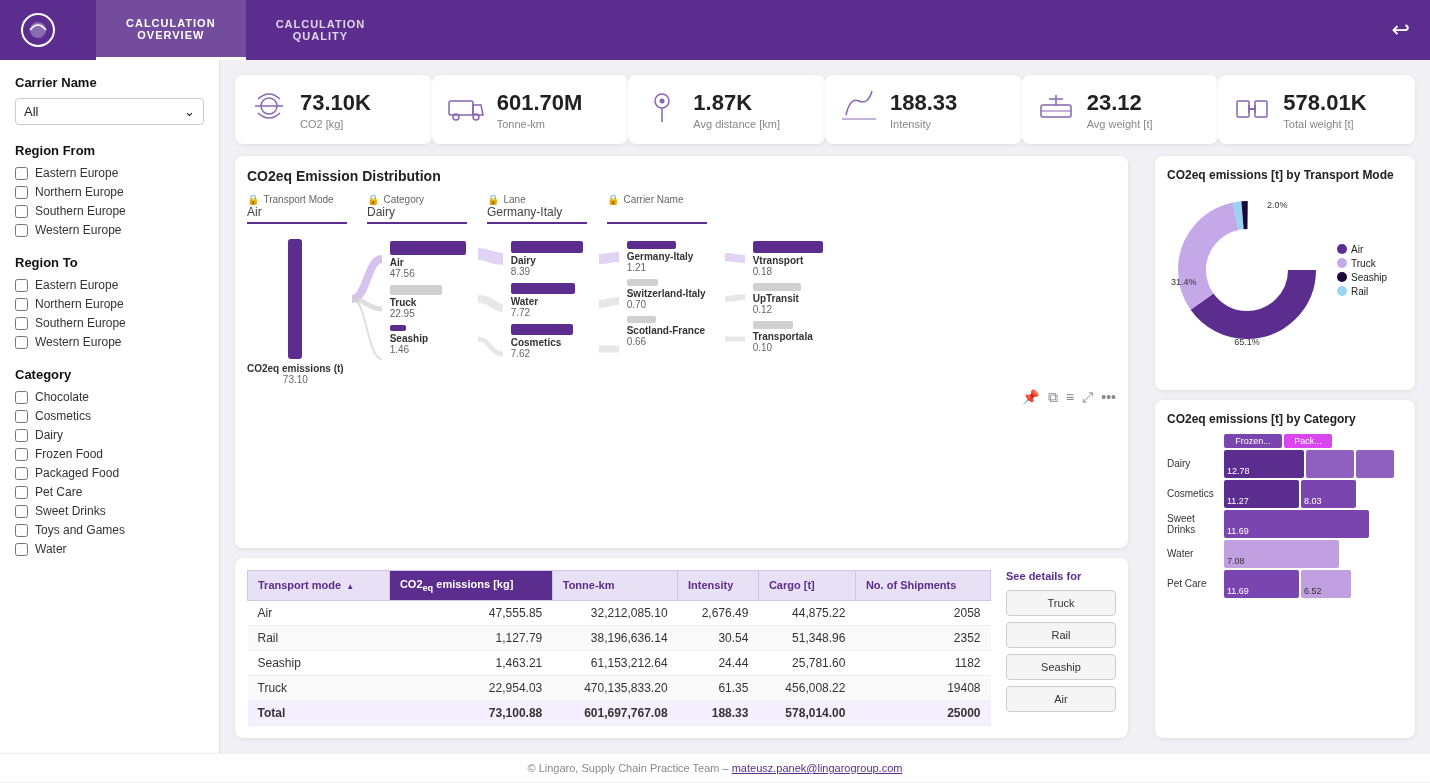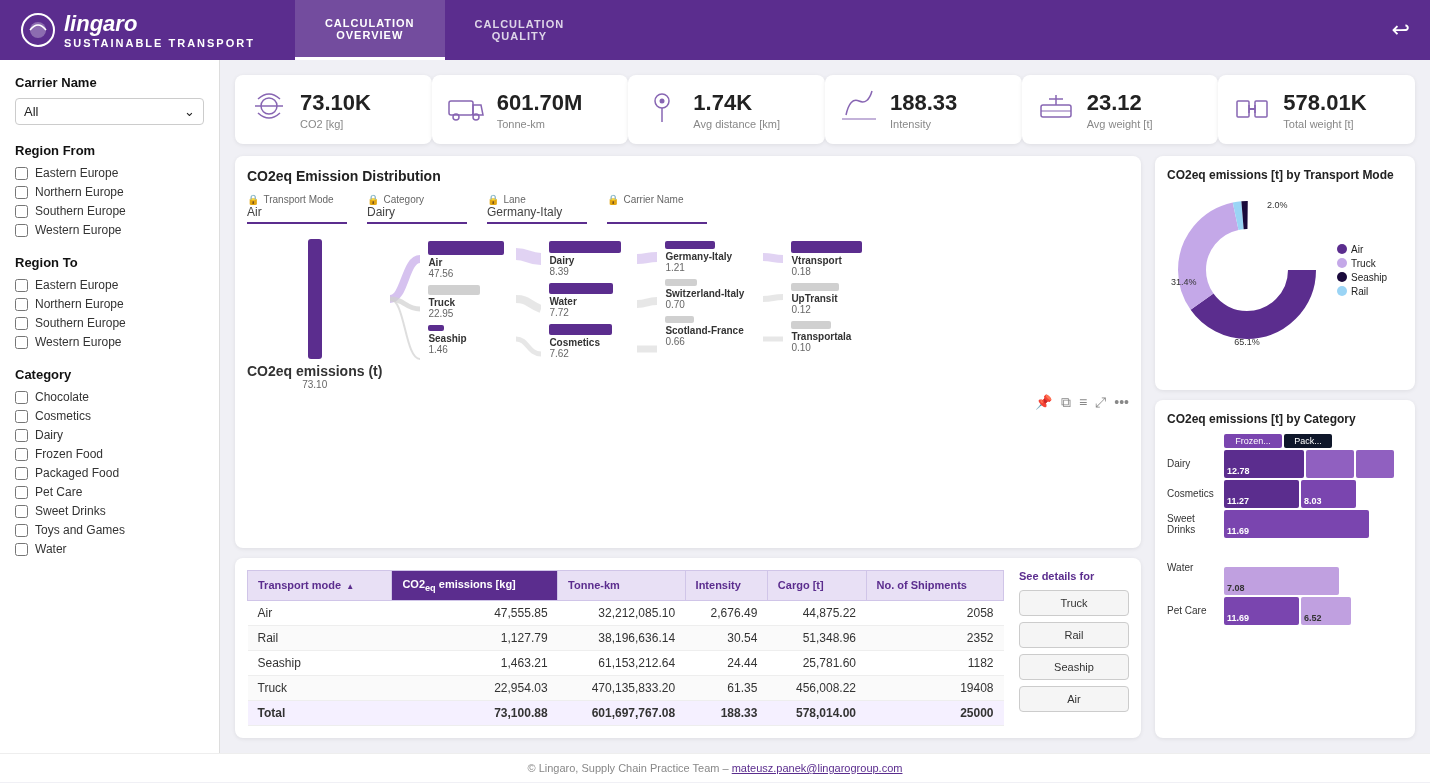--- a/index.html
+++ b/index.html
@@ -99,21 +99,21 @@
       flex: 1;
       box-shadow: 0 1px 4px rgba(0,0,0,0.08);
     }
     .kpi-icon { color: #6a3fa0; font-size: 28px; opacity: 0.8; }
     .kpi-value { font-size: 22px; font-weight: bold; color: #222; }
     .kpi-label { font-size: 11px; color: #888; margin-top: 2px; }
 
     
     .middle-section {
       display: flex;
-      gap: 14px;
+      gap: 27px;
       flex: 1;
       min-height: 0;
     }
 
     
     .sankey-panel {
       background: white;
       border-radius: 8px;
       padding: 12px;
       flex: 1;
@@ -220,21 +220,21 @@
     .heatmap-label { font-size: 10px; color: #333; width: 55px; flex-shrink: 0; }
     .heatmap-cell {
       height: 28px;
       border-radius: 2px;
       display: flex;
       align-items: flex-end;
       justify-content: flex-start;
       padding: 2px 3px;
       font-size: 9px;
       color: white;
-      font-weight: bold;
+      font-weight: normal;
     }
 
     
     .footer {
       background: white;
       text-align: center;
       padding: 8px;
       font-size: 11px;
       color: #888;
       border-top: 1px solid #eee;
@@ -246,24 +246,20 @@
 </head>
 <body>
 
 <div class="topnav">
   <div class="logo-area">
     <svg width="36" height="36" viewBox="0 0 36 36">
       <circle cx="18" cy="18" r="16" fill="none" stroke="white" stroke-width="2"></circle>
       <circle cx="18" cy="18" r="8" fill="white" opacity="0.3"></circle>
       <path d="M10 18 Q18 8 26 18" stroke="white" stroke-width="1.5" fill="none"></path>
     </svg>
-    <div>
-      <div class="logo-text">lingaro</div>
-      <div class="logo-sub">SUSTAINABLE TRANSPORT</div>
-    </div>
   </div>
   <div class="nav-items">
     <div class="nav-item active">CALCULATION<br>OVERVIEW</div>
     <div class="nav-item">CALCULATION<br>QUALITY</div>
   </div>
   <div class="nav-back">↩</div>
 </div>
 
 <div class="main-layout">
 
@@ -390,21 +386,21 @@
       </div>
       <div class="kpi-card">
         <div class="kpi-icon">
           <svg width="38" height="38" viewBox="0 0 38 38">
               <circle cx="19" cy="14" r="7" fill="none" stroke="#6a3fa0" stroke-width="1.5"></circle>
               <path d="M19 21 L19 35" stroke="#6a3fa0" stroke-width="1.5"></path>
               <circle cx="19" cy="14" r="2.5" fill="#6a3fa0"></circle>
             </svg>
         </div>
         <div>
-          <div class="kpi-value">1.74K</div>
+          <div class="kpi-value">1.87K</div>
           <div class="kpi-label">Avg distance [km]</div>
         </div>
       </div>
       <div class="kpi-card">
         <div class="kpi-icon">
           <svg width="38" height="38" viewBox="0 0 38 38">
               <path d="M6 28 Q10 10 19 14 Q28 18 32 4" fill="none" stroke="#6a3fa0" stroke-width="1.5"></path>
               <path d="M2 32 L36 32" stroke="#6a3fa0" stroke-width="1"></path>
             </svg>
         </div>
@@ -467,21 +463,21 @@
             <div class="sankey-filter">
               <div class="sankey-filter-label"><span>🔒</span> Carrier Name</div>
               <div class="sankey-filter-value">&nbsp;</div>
             </div>
           </div>
 
           <div style="display:flex; gap:8px; align-items:flex-start; padding-top:5px;">
 
             <div style="display:flex;flex-direction:column;align-items:center;min-width:90px;">
               <div style="width:14px;background:#5b2d8e;height:120px;border-radius:3px;margin-bottom:4px;"></div>
-              <div style="font-size:14px;font-weight:bold;color:#333;text-align:right;">CO2eq emissions (t)</div>
+              <div style="font-size:10px;font-weight:bold;color:#333;text-align:right;">CO2eq emissions (t)</div>
               <div style="font-size:10px;color:#666;">73.10</div>
             </div>
 
             <div style="width:30px;flex-shrink:0;height:140px;position:relative;">
               <svg width="30" height="140" style="position:absolute;top:0;left:0;">
                 <path d="M0,60 C15,60 15,20 30,20" stroke="#c4a8e8" stroke-width="8" fill="none" opacity="0.7"></path>
                 <path d="M0,60 C15,60 15,70 30,70" stroke="#d0d0d0" stroke-width="5" fill="none" opacity="0.7"></path>
                 <path d="M0,60 C15,60 15,120 30,120" stroke="#d0d0d0" stroke-width="2" fill="none" opacity="0.7"></path>
               </svg>
             </div>
@@ -699,41 +695,41 @@
               </div>
             </div>
           </div>
         </div>
 
         <div class="chart-card" style="flex:1.5;">
           <div class="chart-title">CO2eq emissions [t] by Category</div>
 
           <div style="display:flex;gap:2px;margin-bottom:2px;padding-left:57px;">
             <span style="font-size:9px;color:#fff;background:#7a45af;padding:2px 4px;border-radius:2px;width:58px;text-align:center;">Frozen...</span>
-            <span style="font-size:9px;color:#fff;background:#0f172a;padding:2px 4px;border-radius:2px;width:48px;text-align:center;">Pack...</span>
+            <span style="font-size:9px;color:#fff;background:#d946ef;padding:2px 4px;border-radius:2px;width:48px;text-align:center;">Pack...</span>
           </div>
 
           <div class="heatmap-row">
             <div class="heatmap-label">Dairy</div>
             <div class="heatmap-cell" style="background:#5b2d8e;width:80px;">12.78</div>
             <div class="heatmap-cell" style="background:#9060c0;width:48px;"></div>
             <div class="heatmap-cell" style="background:#9060c0;width:38px;"></div>
           </div>
           <div class="heatmap-row">
             <div class="heatmap-label">Cosmetics</div>
             <div class="heatmap-cell" style="background:#5b2d8e;width:75px;">11.27</div>
             <div class="heatmap-cell" style="background:#7a45af;width:55px;color:white;">8.03</div>
           </div>
           <div class="heatmap-row">
             <div class="heatmap-label">Sweet Drinks</div>
             <div class="heatmap-cell" style="background:#7a45af;width:145px;">11.69</div>
           </div>
           <div class="heatmap-row">
             <div class="heatmap-label">Water</div>
-            <div class="heatmap-cell" style="background:#c0a0e0;color:#333;width:115px;margin-top:27px;">7.08</div>
+            <div class="heatmap-cell" style="background:#c0a0e0;color:#333;width:115px;">7.08</div>
           </div>
           <div class="heatmap-row">
             <div class="heatmap-label">Pet Care</div>
             <div class="heatmap-cell" style="background:#7a45af;width:75px;">11.69</div>
             <div class="heatmap-cell" style="background:#c0a0e0;color:#333;width:50px;">6.52</div>
           </div>
         </div>
 
       </div>
     </div>

